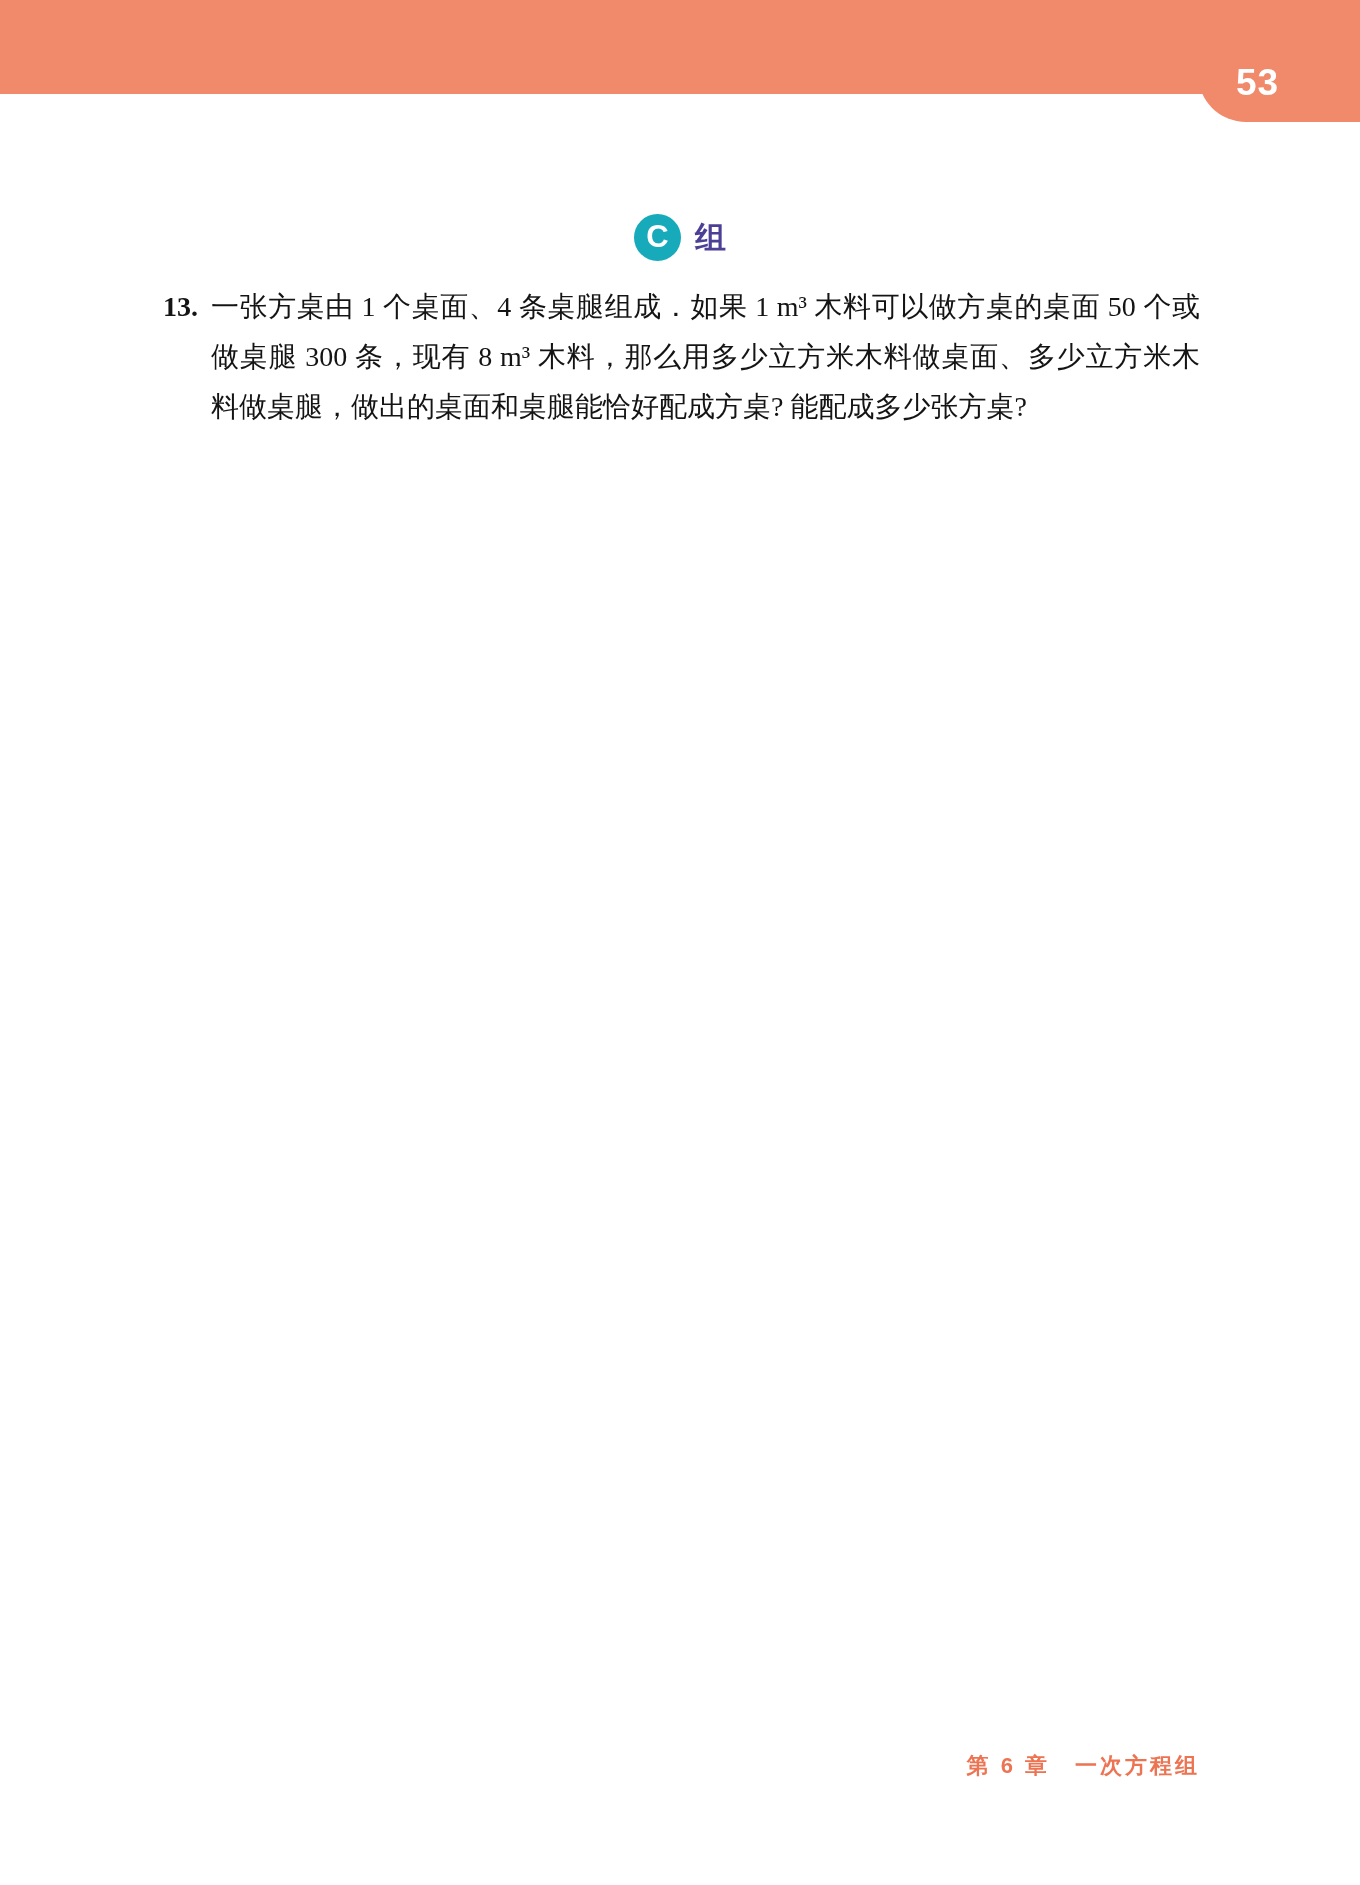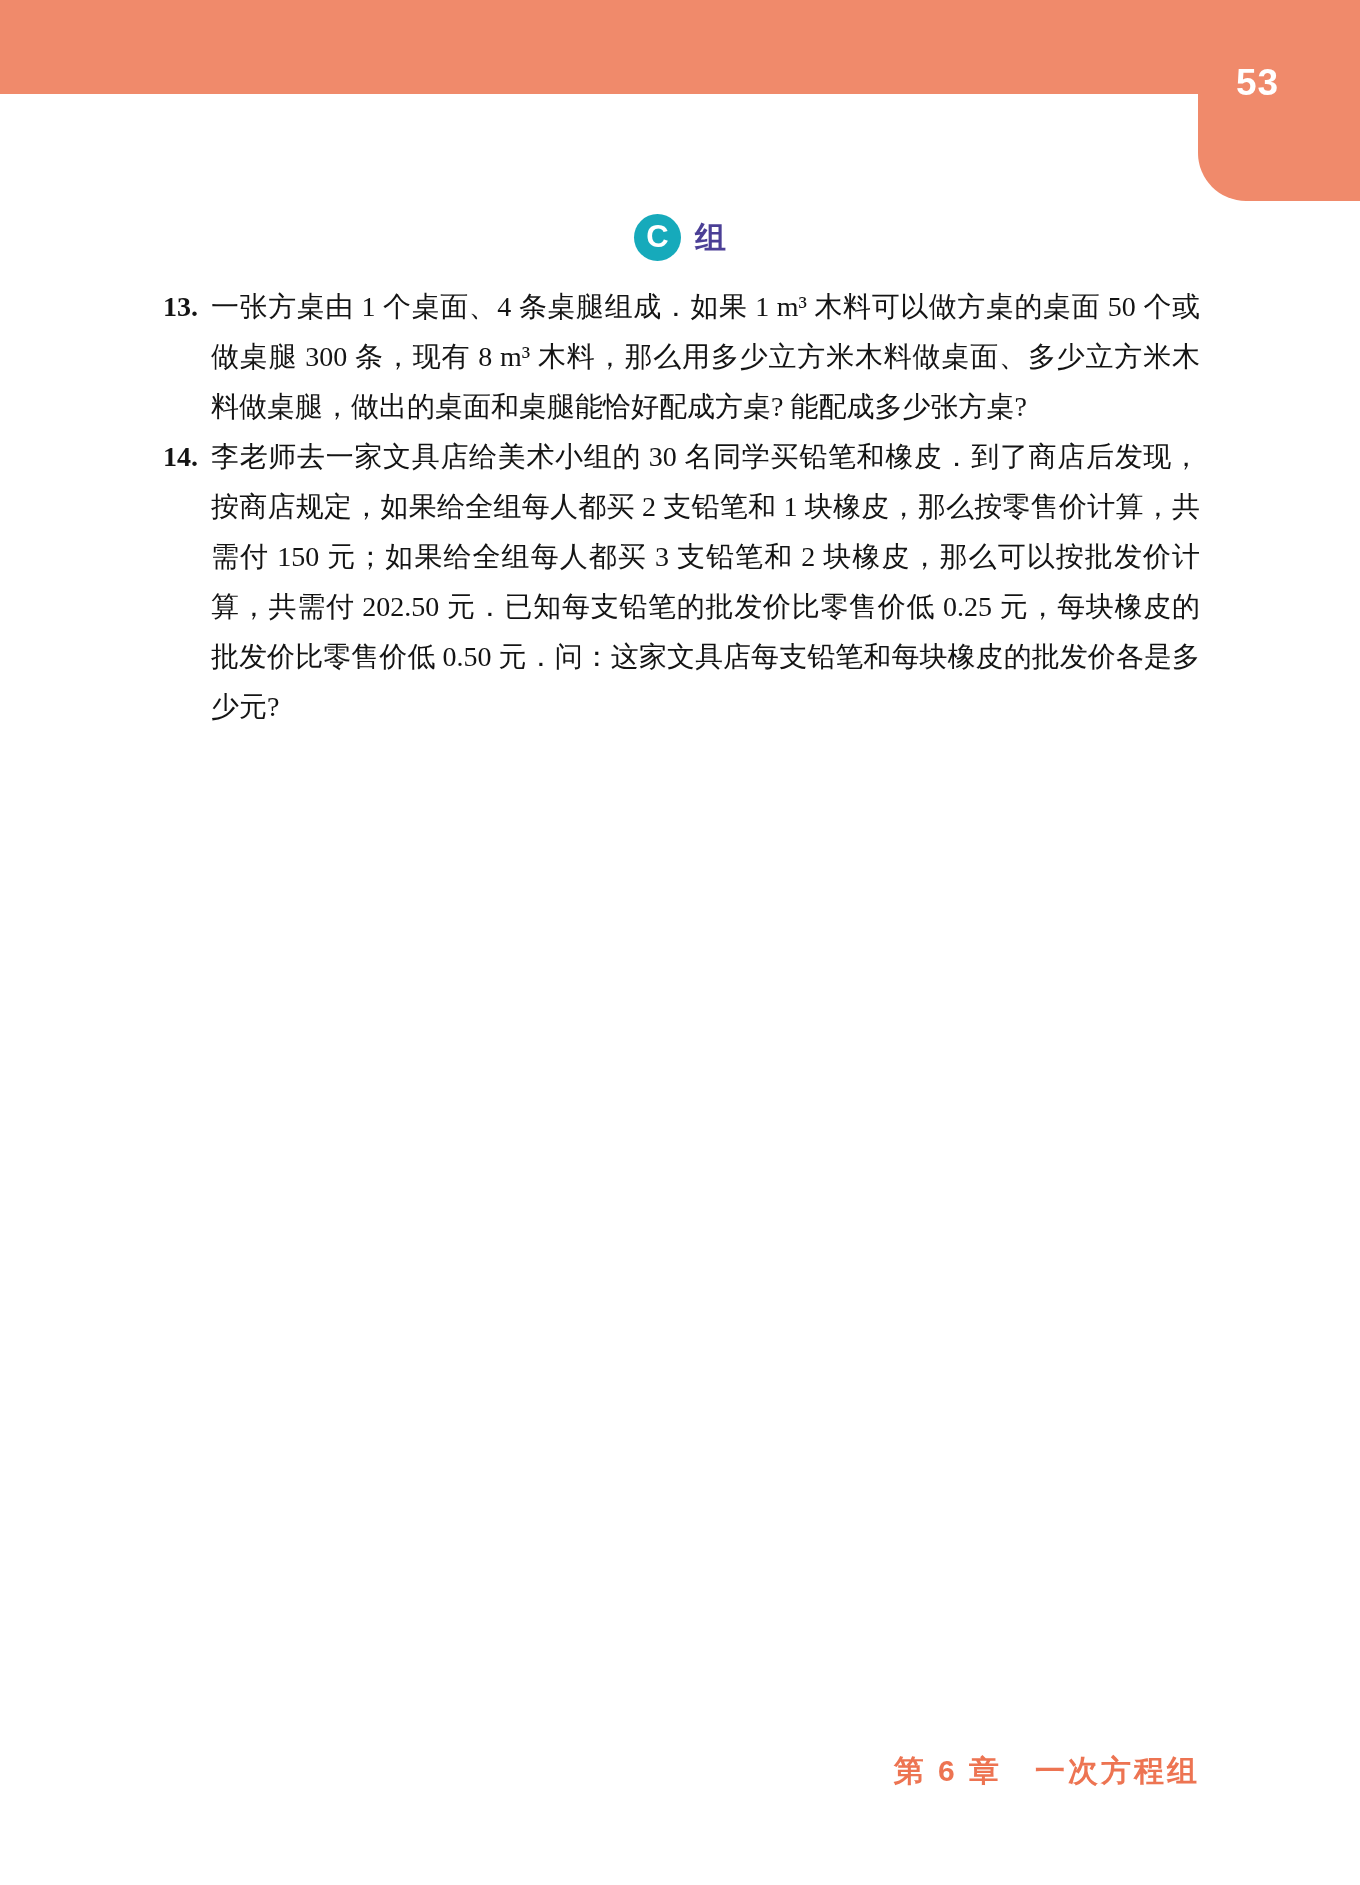--- a/index.html
+++ b/index.html
@@ -20,21 +20,21 @@
     position: absolute;
     top: 0; left: 0;
     width: 100%;
     height: 94px;
     background: var(--banner, #F08A6B);
   }
   .page-tab {
     position: absolute;
     top: 0; right: 0;
     width: 162px;
-    height: 201px;
+    height: 122px;
     background: var(--banner, #F08A6B);
     border-bottom-left-radius: 48px;
   }
   .page-number {
     position: absolute;
     left: 38px;
     top: 64px;
     color: #ffffff;
     font-family: "Liberation Sans", "DejaVu Sans", sans-serif;
     font-weight: 700;
@@ -99,21 +99,21 @@
     text-align: justify;
   }
 
   
   .footer {
     position: absolute;
     top: 1751px;
     right: 160px;
     font-family: "Liberation Sans", "DejaVu Sans", sans-serif;
     font-weight: 700;
-    font-size: 30px;
+    font-size: 22px;
     letter-spacing: 3px;
     color: var(--footer-text, #ED7452);
     white-space: nowrap;
   }
 </style>
 </head>
 <body>
 
 <div class="banner"></div>
 
@@ -124,19 +124,15 @@
 <div class="section-head">
   <div class="badge">C</div>
   <div class="section-label">组</div>
 </div>
 
 <div class="problems">
   <div class="problem">
     <div class="problem-num">13.</div>
     <div class="problem-text">一张方桌由 1 个桌面、4 条桌腿组成．如果 1 m³ 木料可以做方桌的桌面 50 个或做桌腿 300 条，现有 8 m³ 木料，那么用多少立方米木料做桌面、多少立方米木料做桌腿，做出的桌面和桌腿能恰好配成方桌? 能配成多少张方桌?</div>
   </div>
-  <div class="problem">
-    <div class="problem-num">14.</div>
-    <div class="problem-text">李老师去一家文具店给美术小组的 30 名同学买铅笔和橡皮．到了商店后发现，按商店规定，如果给全组每人都买 2 支铅笔和 1 块橡皮，那么按零售价计算，共需付 150 元；如果给全组每人都买 3 支铅笔和 2 块橡皮，那么可以按批发价计算，共需付 202.50 元．已知每支铅笔的批发价比零售价低 0.25 元，每块橡皮的批发价比零售价低 0.50 元．问：这家文具店每支铅笔和每块橡皮的批发价各是多少元?</div>
-  </div>
 </div>
 
 <div class="footer">第 6 章　一次方程组</div>
 
 </body></html>

